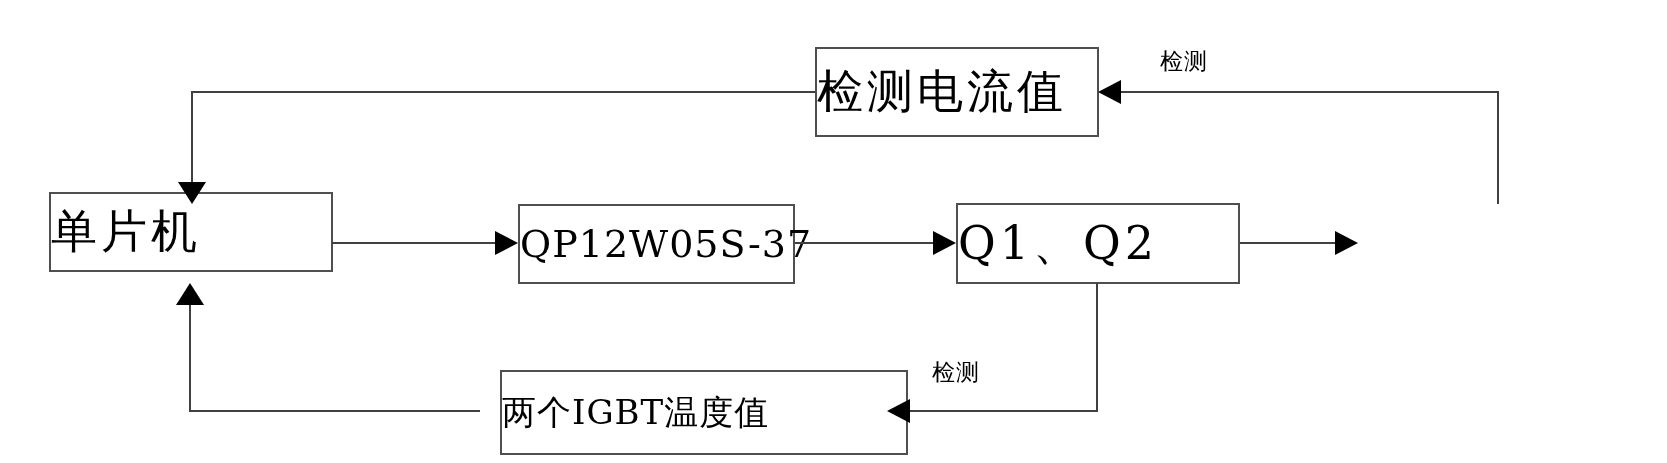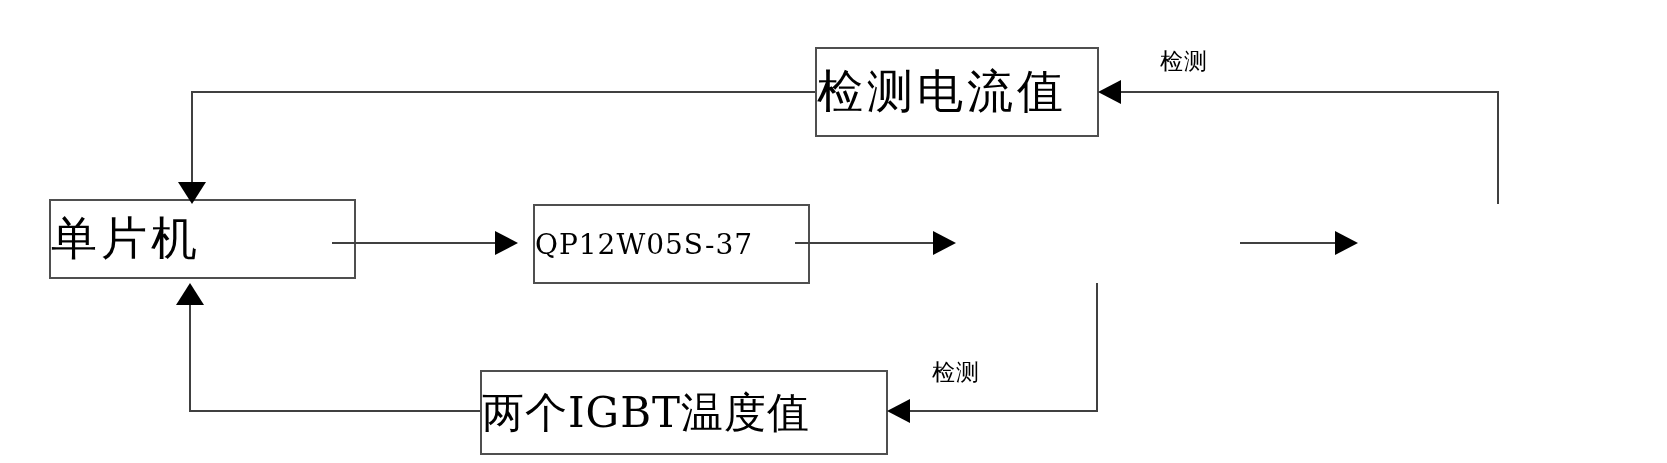--- a/index.html
+++ b/index.html
@@ -23,22 +23,22 @@
     box-sizing:border-box;
     border:2px solid var(--border);
     background:var(--background);
     display:flex;
     align-items:center;
     color:var(--text);
     font-size:46px;
     letter-spacing:4px;
     white-space:nowrap;
   }
-  .box.latin   { font-size:28px; letter-spacing:1px;margin-left:15px; }
-  .box.mixed   { font-size:42px; letter-spacing:1px; }
+  .box.latin   { font-size:38px; letter-spacing:1px; }
+  .box.mixed   { font-size:34px; letter-spacing:1px;margin-left:20px; }
   .line { position:absolute; background:var(--line); }
   .hline { height:2px; }
   .vline { width:2px; }
   .arrow { position:absolute; width:0; height:0; }
   .arrow.right { border-top:12px solid transparent; border-bottom:12px solid transparent; border-left:23px solid var(--arrow); }
   .arrow.left  { border-top:12px solid transparent; border-bottom:12px solid transparent; border-right:23px solid var(--arrow); }
   .arrow.down  { border-left:14px solid transparent; border-right:14px solid transparent; border-top:22px solid var(--arrow); }
   .arrow.up    { border-left:14px solid transparent; border-right:14px solid transparent; border-bottom:22px solid var(--arrow); }
   .elabel {
     position:absolute;
@@ -46,28 +46,31 @@
     font-size:23px;
     letter-spacing:1px;
     white-space:nowrap;
   }
 </style>
 </head>
 <body>
 
 <div class="stage">
 
-  <div class="box" style="left:49px; top:199px; width:307px; height:80px;">
+  <div class="box" style="left:49px; top:192px; width:284px; height:80px;">
     <span>单片机</span>
   </div>
 
   <div class="box latin" style="left:518px; top:204px; width:277px; height:80px;">
     <span>QP12W05S-37</span>
   </div>
 
+  <div class="box" style="left:956px; top:203px; width:284px; height:81px;">
+    <span>Q1、Q2</span>
+  </div>
 
 
   <div class="box" style="left:815px; top:47px; width:284px; height:90px;">
     <span>检测电流值</span>
   </div>
 
   <div class="box mixed" style="left:480px; top:370px; width:408px; height:85px;">
     <span>两个IGBT温度值</span>
   </div>
 

